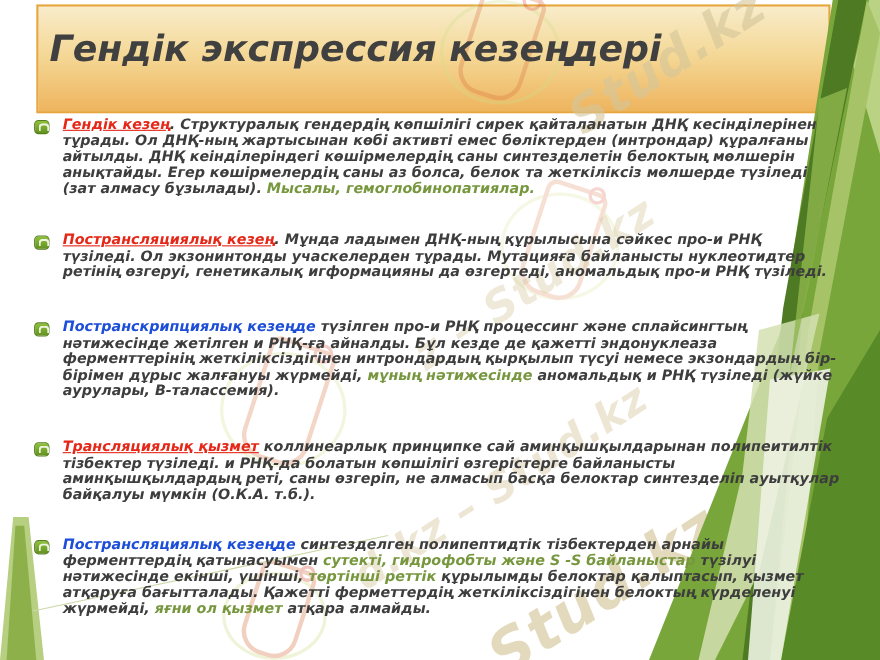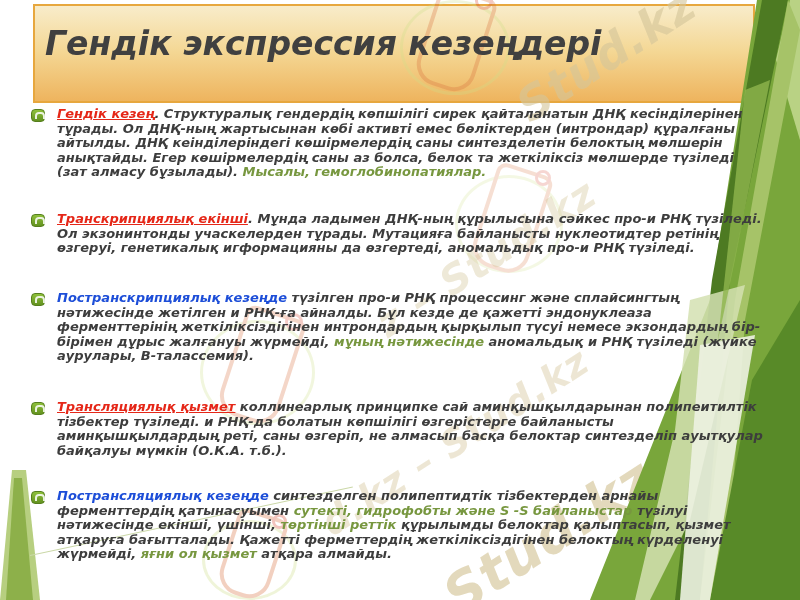--- a/index.html
+++ b/index.html
@@ -106,21 +106,21 @@
   <h1 class="slide-title">Гендік экспрессия кезеңдері</h1>
 
   <div class="bullets">
     <div class="bullet">
       <span class="bicon"></span>
       <div class="btext"><span class="r-head-u">Гендік кезең</span><span class="r-body">. </span><span class="r-body">Структуралық гендердің көпшілігі сирек қайталанатын ДНҚ кесінділерінен тұрады. Ол ДНҚ-ның жартысынан көбі активті емес бөліктерден (интрондар) құралғаны айтылды. ДНҚ кеінділеріндегі көшірмелердің саны синтезделетін белоктың мөлшерін анықтайды. Егер көшірмелердің саны аз болса, белок та жеткіліксіз мөлшерде түзіледі (зат алмасу бұзылады). </span><span class="r-olive">Мысалы, гемоглобинопатиялар.</span></div>
     </div>
 
     <div class="bullet">
       <span class="bicon"></span>
-      <div class="btext"><span class="r-head-u">Транскрипциялық екінші</span><span class="r-body">. </span><span class="r-body">Мұнда ладымен ДНҚ-ның құрылысына сәйкес про-и РНҚ түзіледі. Ол экзонинтонды учаскелерден тұрады. Мутацияға байланысты нуклеотидтер ретінің өзгеруі, генетикалық игформацияны да өзгертеді, аномальдық про-и РНҚ түзіледі.</span></div>
+      <div class="btext"><span class="r-head-u">Пострансляциялық кезең</span><span class="r-body">. </span><span class="r-body">Мұнда ладымен ДНҚ-ның құрылысына сәйкес про-и РНҚ түзіледі. Ол экзонинтонды учаскелерден тұрады. Мутацияға байланысты нуклеотидтер ретінің өзгеруі, генетикалық игформацияны да өзгертеді, аномальдық про-и РНҚ түзіледі.</span></div>
     </div>
 
     <div class="bullet">
       <span class="bicon"></span>
       <div class="btext"><span class="r-head">Постранскрипциялық кезеңде</span><span class="r-body"> түзілген про-и РНҚ процессинг және сплайсингтың нәтижесінде жетілген и РНҚ-ға айналды. Бұл кезде де қажетті эндонуклеаза ферменттерінің жеткіліксіздігінен интрондардың қырқылып түсуі немесе экзондардың бір-бірімен дұрыс жалғануы жүрмейді, </span><span class="r-olive">мұның нәтижесінде</span><span class="r-body"> аномальдық и РНҚ түзіледі (жүйке аурулары, В-талассемия).</span></div>
     </div>
 
     <div class="bullet">
       <span class="bicon"></span>
       <div class="btext"><span class="r-head-u">Трансляциялық қызмет</span><span class="r-body"> коллинеарлық принципке сай аминқышқылдарынан полипеитилтік тізбектер түзіледі. и РНҚ-да болатын көпшілігі өзгерістерге байланысты аминқышқылдардың реті, саны өзгеріп, не алмасып басқа белоктар синтезделіп ауытқулар байқалуы мүмкін (О.К.А. т.б.).</span></div>

